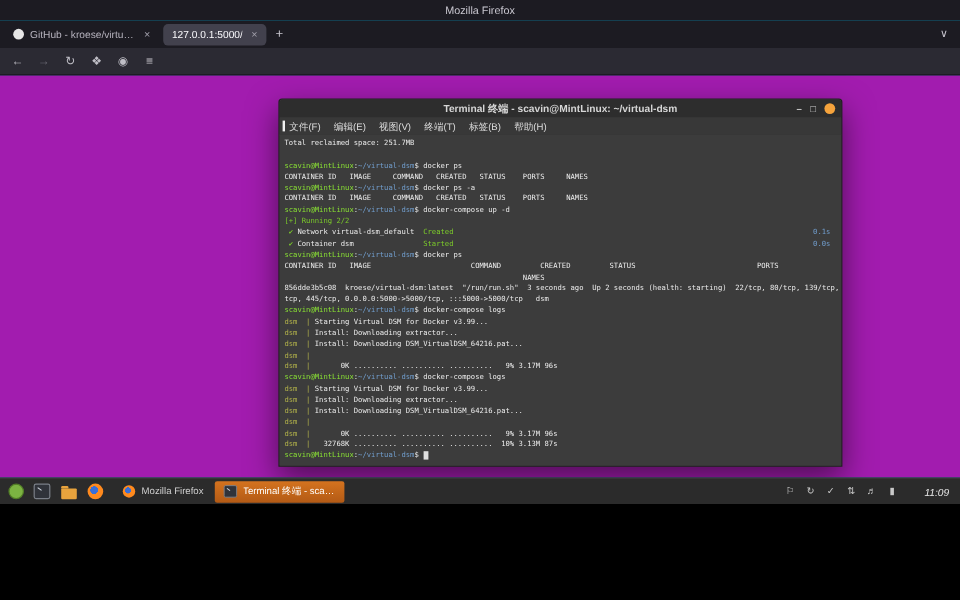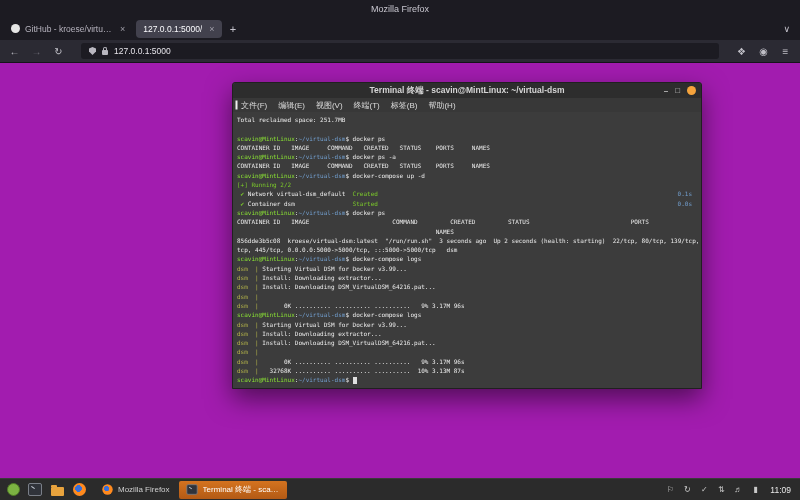--- a/index.html
+++ b/index.html
@@ -1,17 +1,17 @@
 <!DOCTYPE html>
 <html><head>
 <meta charset="utf-8">
 <style>
   html,body{margin:0;padding:0;}
   body{width:800px;height:500px;overflow:hidden;font-family:"Liberation Sans","DejaVu Sans",sans-serif;background:#000;}
-  .screen{position:relative;width:800px;height:500px;background:#00b4e6;overflow:hidden;}
+  .screen{position:relative;width:800px;height:420px;background:#00b4e6;overflow:hidden;}
 
   
   .ff-titlebar{height:17px;background:#1c1b22;color:#c8c6cf;font-size:9px;display:flex;align-items:center;justify-content:center;}
   .ff-tabbar{height:23px;background:#1c1b22;display:flex;align-items:center;padding:0 4px;}
   .tab-strip{display:flex;align-items:center;gap:4px;height:100%;}
   .tab{height:18px;display:flex;align-items:center;gap:5px;padding:0 7px;font-size:8.5px;color:#b6b3be;border-radius:4px;max-width:125px;}
   .tab.active{background:#42414d;color:#fbfbfe;}
   .tab .tlabel{white-space:nowrap;overflow:hidden;text-overflow:ellipsis;max-width:88px;}
   .tab .tclose{color:#9f9da8;font-size:9px;margin-left:2px;}
   .favicon.github{width:9px;height:9px;border-radius:50%;background:#e6e6e6;flex:0 0 auto;}
@@ -56,21 +56,21 @@
   .ic-files{width:13px;height:9px;background:#e8a33d;border-radius:1px;position:relative;margin-top:3px;}
   .ic-files:before{content:"";position:absolute;top:-2px;left:0;width:6px;height:2px;background:#e8a33d;border-radius:1px 1px 0 0;}
   .ic-firefox{width:13px;height:13px;border-radius:50%;background:radial-gradient(circle at 42% 42%,#3a6fd8 0 30%,#ff8a1e 31% 100%);}
   .ic-firefox.small,.ic-terminal.small{transform:scale(.8);}
   .winbtns{display:flex;align-items:center;gap:3px;margin-left:4px;}
   .winbtn{display:flex;align-items:center;gap:4px;height:18px;padding:0 6px;border-radius:2px;color:#cfcfcf;max-width:100px;}
   .winbtn .wlabel{white-space:nowrap;overflow:hidden;text-overflow:ellipsis;font-size:8px;max-width:78px;}
   .winbtn.active{background:linear-gradient(#d4731f,#b35a15);color:#fff;}
   .tray{margin-left:auto;display:flex;align-items:center;gap:7px;color:#c9c9c9;font-size:8px;}
   .tray .tico{width:10px;text-align:center;}
-  .clock{font-size:8.5px;color:#e8e8e8;margin:0 5px 0 7px;}
+  .clock{font-size:8.5px;color:#e8e8e8;margin:0 5px 0 19px;font-style:italic;}
 </style>
 </head>
 <body>
 
 <div class="screen">
 
   <div class="ff-titlebar">
     <span>Mozilla Firefox</span>
   </div>
 
@@ -88,25 +88,20 @@
       </div>
     <div class="newtab">+</div>
     <div class="tb-spacer"></div>
     <div class="listtabs">∨</div>
   </div>
 
   <div class="ff-navbar">
     <div class="nav-btn">←</div>
     <div class="nav-btn dim">→</div>
     <div class="nav-btn">↻</div>
-    <div class="urlbar">
-      <span class="shield"></span>
-      <span class="lock"></span>
-      <span class="urltext">127.0.0.1:5000</span>
-    </div>
     <div class="nav-btn">❖</div>
     <div class="nav-btn">◉</div>
     <div class="nav-btn">≡</div>
   </div>
 
   <div class="page">
     <div class="term">
       <div class="term-titlebar">
         <span class="term-title">Terminal 终端 - scavin@MintLinux: ~/virtual-dsm</span>
         <span class="term-controls">

